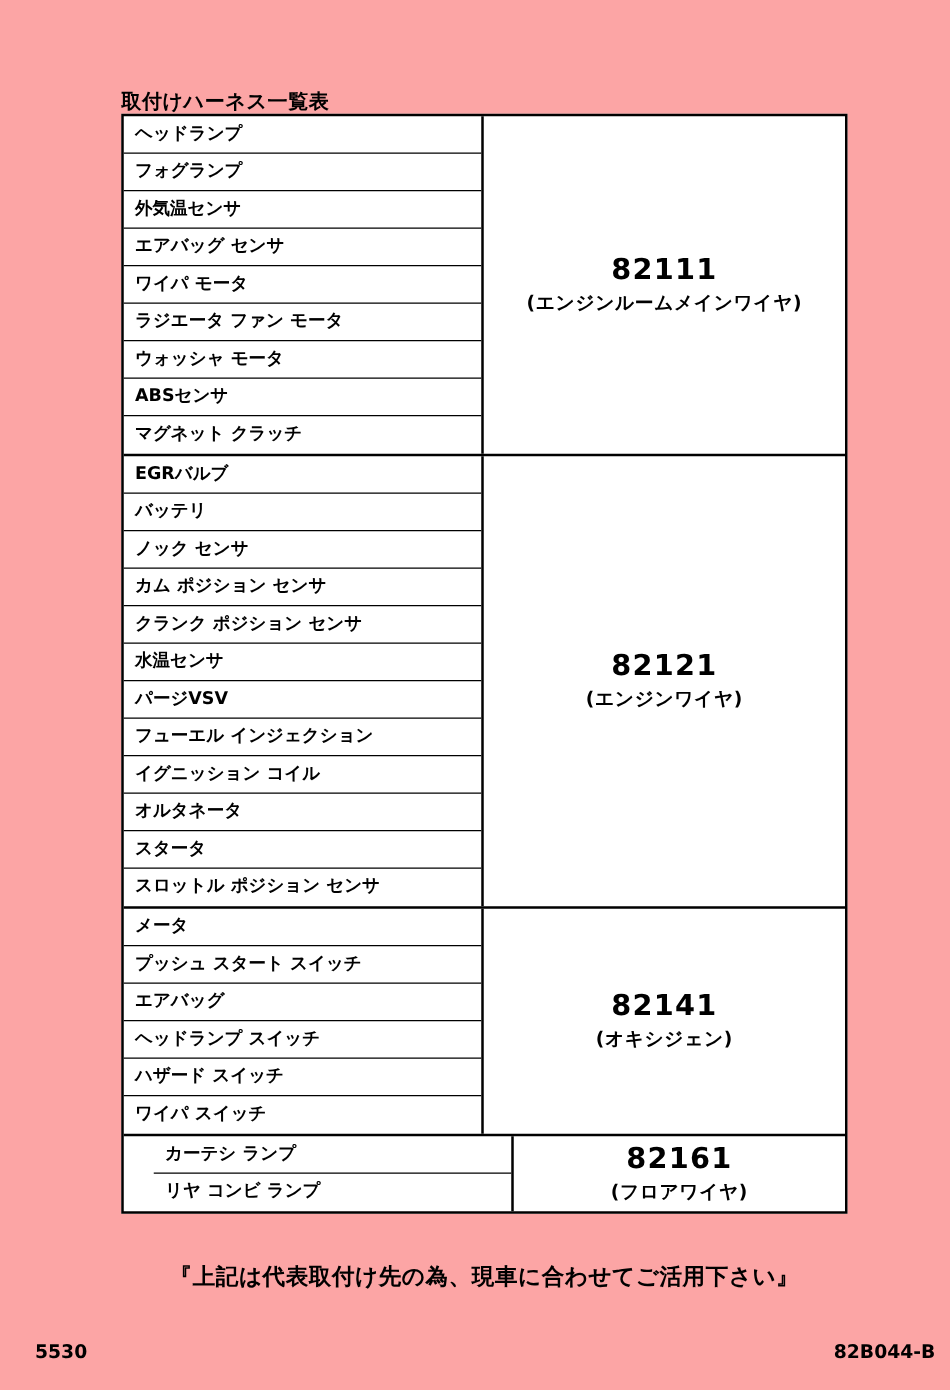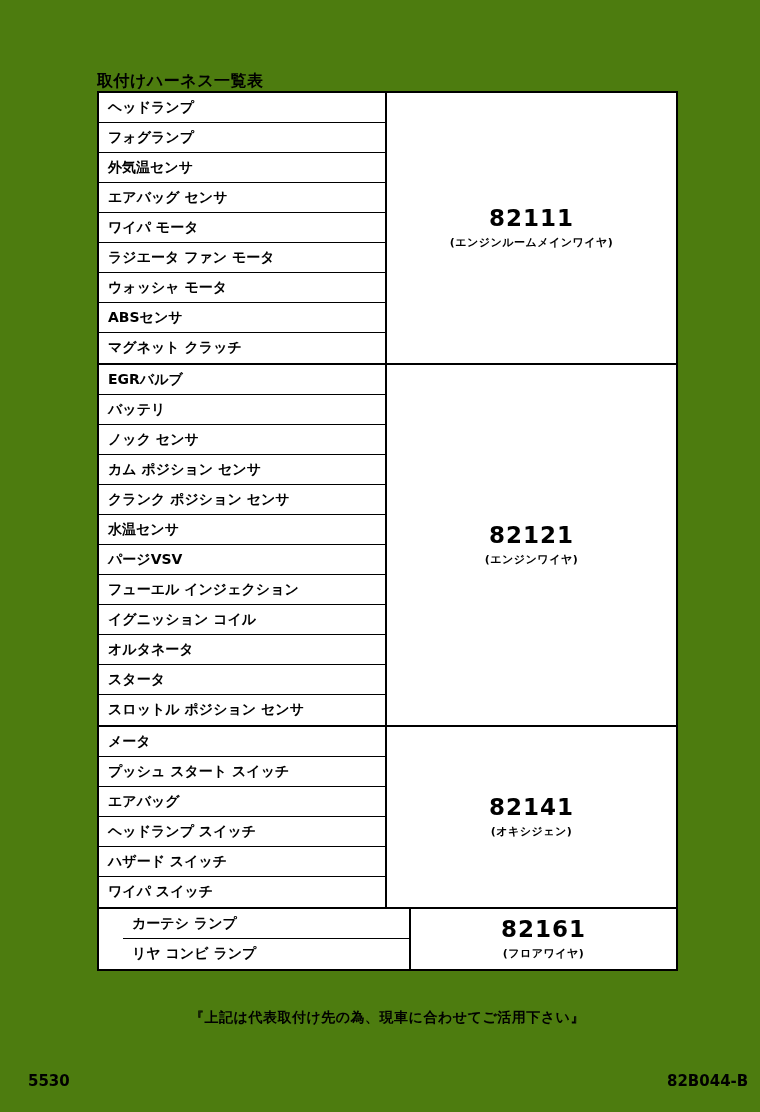--- a/index.html
+++ b/index.html
@@ -3,21 +3,21 @@
 <meta charset="utf-8">
 <style>
   * { margin:0; padding:0; box-sizing:border-box; }
   html,body { background:#ffffff; }
   body {
     width:760px; height:1112px; position:relative;
     font-family:"DejaVu Sans","Liberation Sans",sans-serif;
     color:#000; font-weight:bold;
     -webkit-font-smoothing:none;
   }
-  .sheet { position:absolute; inset:0; background:#4d7c0f; }
+  .sheet { position:absolute; inset:0; background:#fca5a5; }
 
   .title {
     position:absolute; left:97px; top:71px;
     font-size:16px; font-weight:bold; letter-spacing:0.5px;
   }
 
   .harness-table {
     position:absolute; left:97px; top:91px; width:581px;
     border:2px solid #000; background:#fff;
   }
@@ -30,25 +30,25 @@
     font-size:14px; font-weight:bold; white-space:nowrap;
     border-bottom:1px solid #000; overflow:hidden;
   }
   .component-row:last-child { border-bottom:none; }
 
   .right-cell {
     flex:1; display:flex; flex-direction:column;
     justify-content:center; align-items:center; text-align:center;
   }
   .part-number { font-size:23px; font-weight:bold; letter-spacing:1px; line-height:1.1; }
-  .part-name   { font-size:11px; font-weight:bold; margin-top:3px; letter-spacing:0.5px; white-space:nowrap; }
+  .part-name   { font-size:15px; font-weight:bold; margin-top:3px; letter-spacing:0.5px; white-space:nowrap; }
 
   .footer-note {
     position:absolute; left:97px; top:1009px; width:581px;
-    text-align:center; font-size:14px; font-weight:bold; letter-spacing:0.5px;
+    text-align:center; font-size:18px; font-weight:bold; letter-spacing:0.5px;
   }
   .page-code-left  { position:absolute; left:28px;  top:1072px; font-size:15px; font-weight:bold; }
   .page-code-right { position:absolute; left:667px; top:1072px; font-size:15px; font-weight:bold;text-align:right; }
 </style>
 </head>
 <body>
 
 <div class="sheet">
 
   <div class="title">取付けハーネス一覧表</div>

